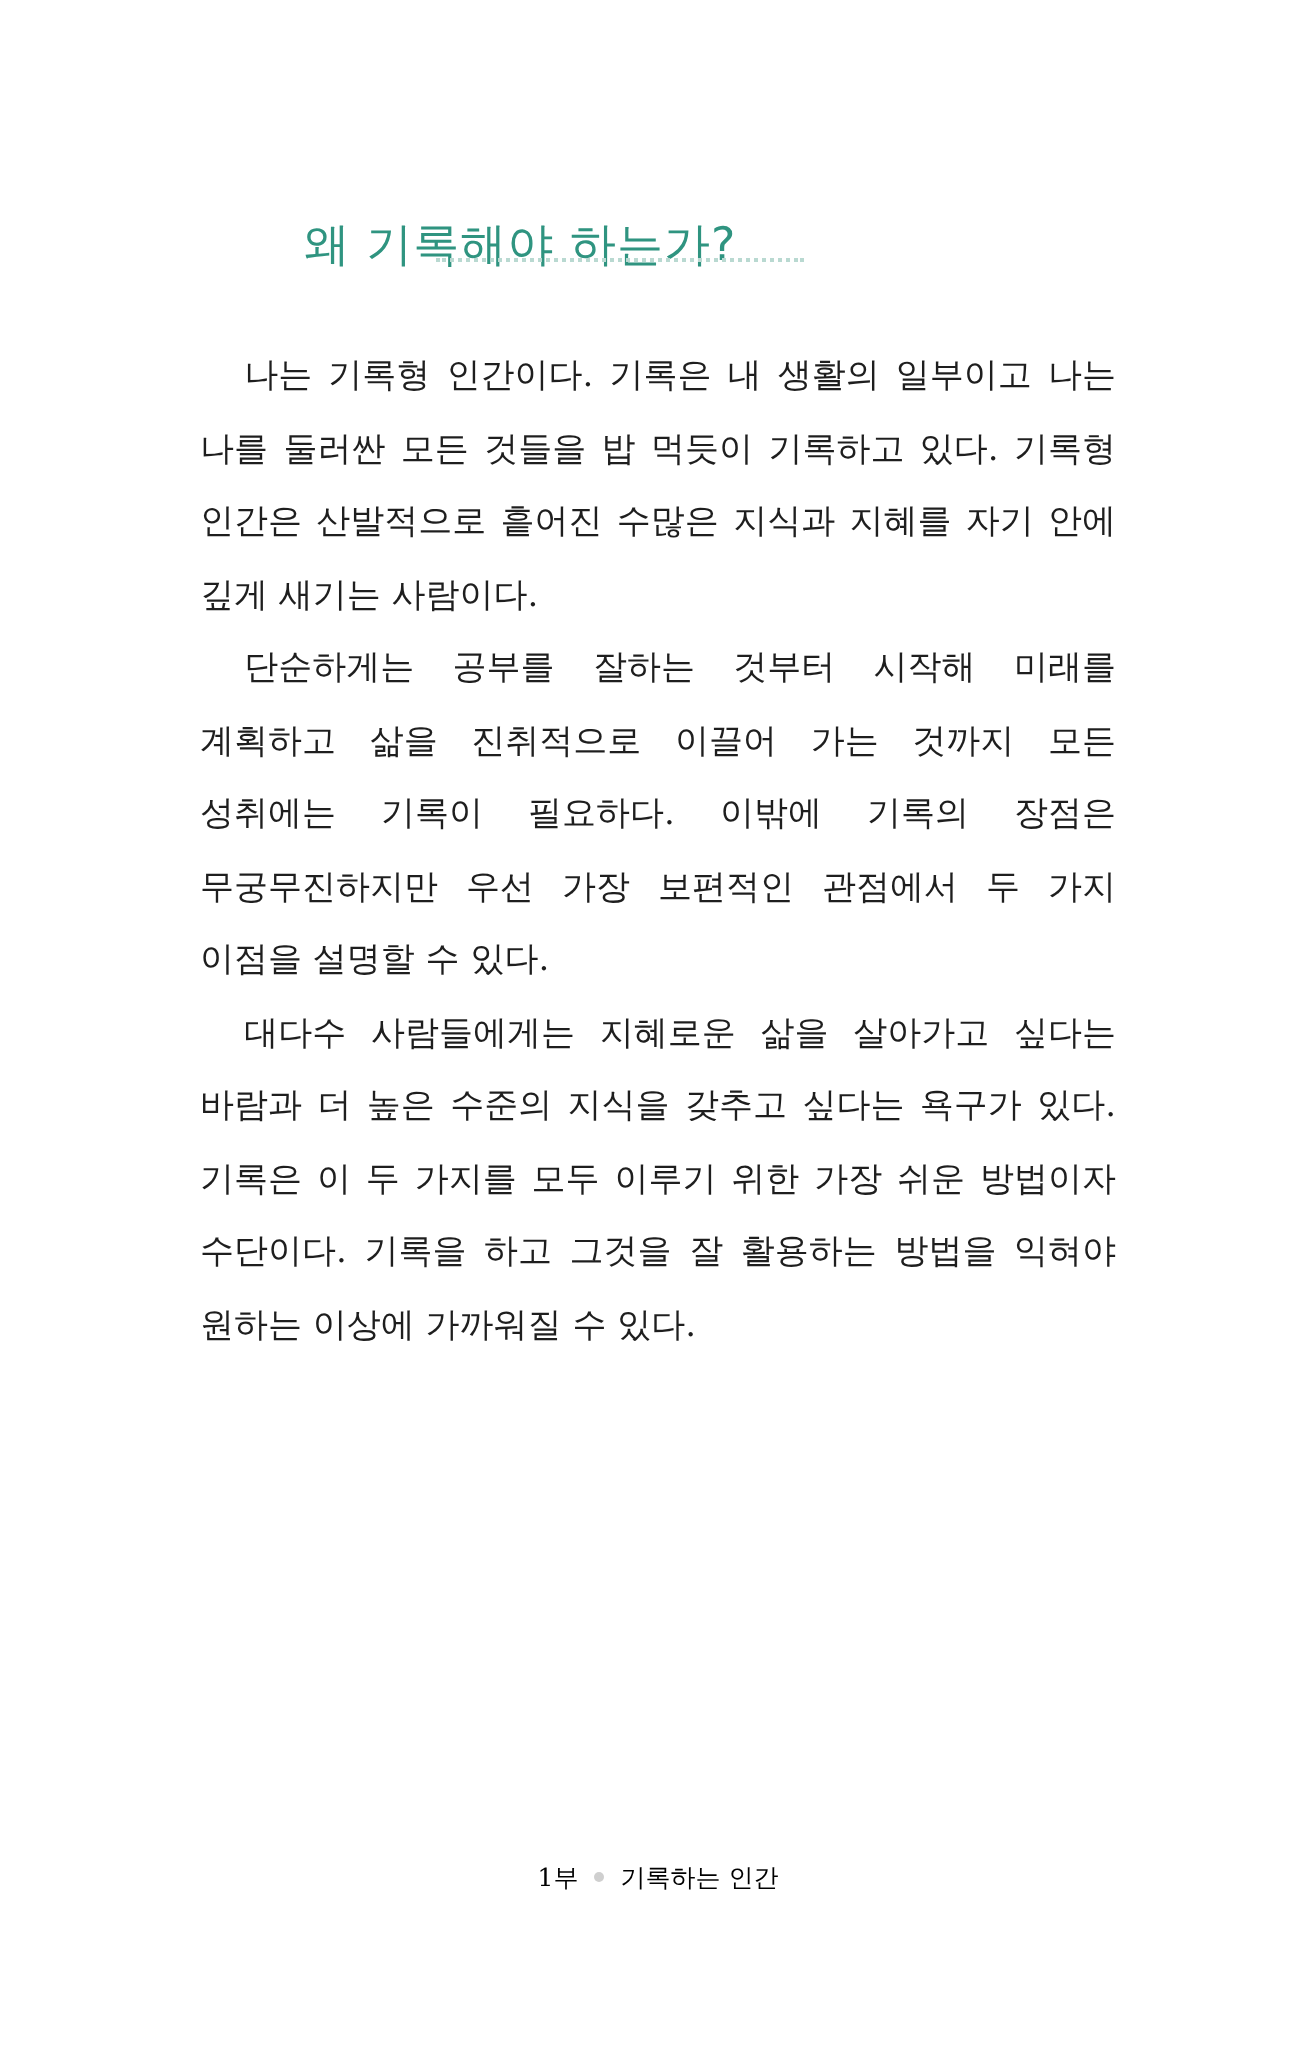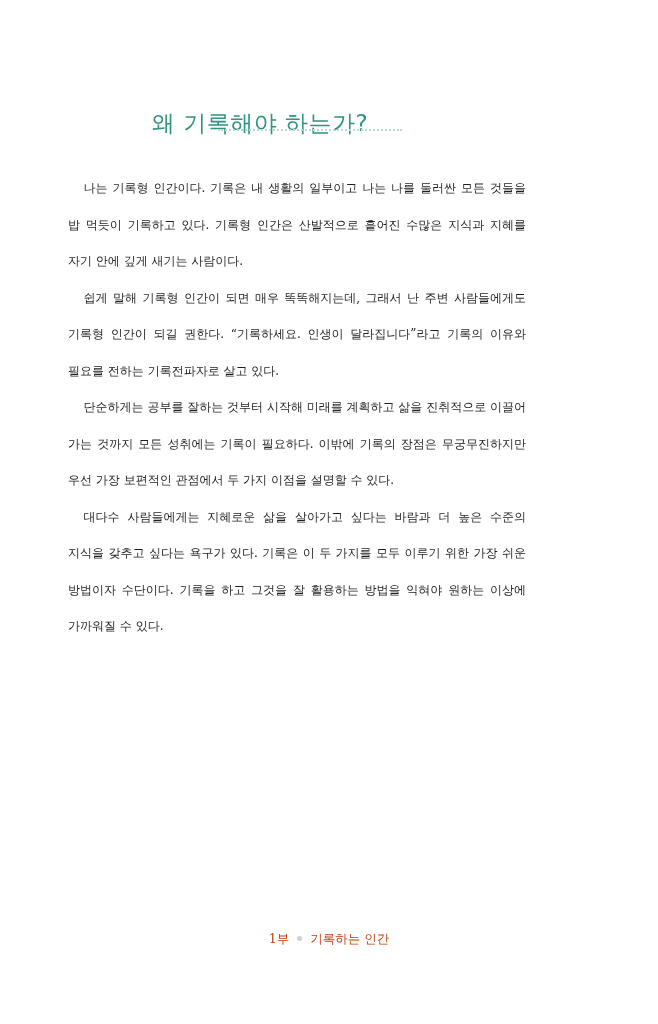--- a/index.html
+++ b/index.html
@@ -40,39 +40,39 @@
       position: absolute;
       top: 129px;
       left: 218px;
       width: 184px;
       height: 0;
       border-top: 2px dotted #b9d9d1;
     }
     .body-text {
       position: absolute;
       top: 170px;
-      left: 68px;
+      left: 100px;
       width: 458px;
-      font-size: 12px;
+      font-size: 17px;
       line-height: 36.5px;
       text-align: justify;
       word-break: keep-all;
     }
     .para {
       margin: 0;
       text-indent: 1.3em;
     }
     .footer {
       position: absolute;
       top: 931px;
       left: 0;
       width: 658px;
       text-align: center;
       font-size: 12.5px;
-      color: #c2410c;
+      color: #000000;
     }
     .footer .dot {
       display: inline-block;
       width: 5px; height: 5px;
       border-radius: 50%;
       background: #cfcfcf;
       margin: 0 8px;
       vertical-align: middle;
       position: relative;
       top: -1px;
@@ -83,21 +83,20 @@
 
 <div class="page">
 
   <div class="title-wrap">
     <h1 class="title">왜 기록해야 하는가?</h1>
   </div>
   <div class="title-rule"></div>
 
   <div class="body-text">
     <p class="para">나는 기록형 인간이다. 기록은 내 생활의 일부이고 나는 나를 둘러싼 모든 것들을 밥 먹듯이 기록하고 있다. 기록형 인간은 산발적으로 흩어진 수많은 지식과 지혜를 자기 안에 깊게 새기는 사람이다.</p>
-    <p class="para">쉽게 말해 기록형 인간이 되면 매우 똑똑해지는데, 그래서 난 주변 사람들에게도 기록형 인간이 되길 권한다. “기록하세요. 인생이 달라집니다”라고 기록의 이유와 필요를 전하는 기록전파자로 살고 있다.</p>
     <p class="para">단순하게는 공부를 잘하는 것부터 시작해 미래를 계획하고 삶을 진취적으로 이끌어 가는 것까지 모든 성취에는 기록이 필요하다. 이밖에 기록의 장점은 무궁무진하지만 우선 가장 보편적인 관점에서 두 가지 이점을 설명할 수 있다.</p>
     <p class="para">대다수 사람들에게는 지혜로운 삶을 살아가고 싶다는 바람과 더 높은 수준의 지식을 갖추고 싶다는 욕구가 있다. 기록은 이 두 가지를 모두 이루기 위한 가장 쉬운 방법이자 수단이다. 기록을 하고 그것을 잘 활용하는 방법을 익혀야 원하는 이상에 가까워질 수 있다.</p>
   </div>
 
   <div class="footer">
     <span>1부</span><span class="dot"></span><span>기록하는 인간</span>
   </div>
 
 </div>
 

